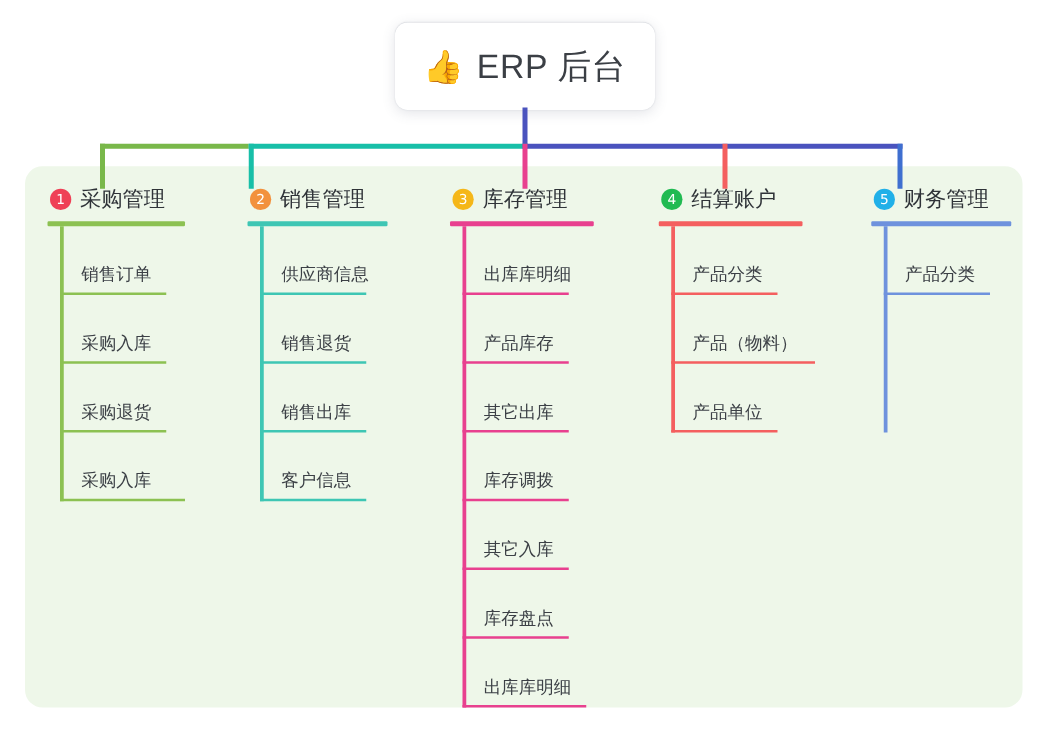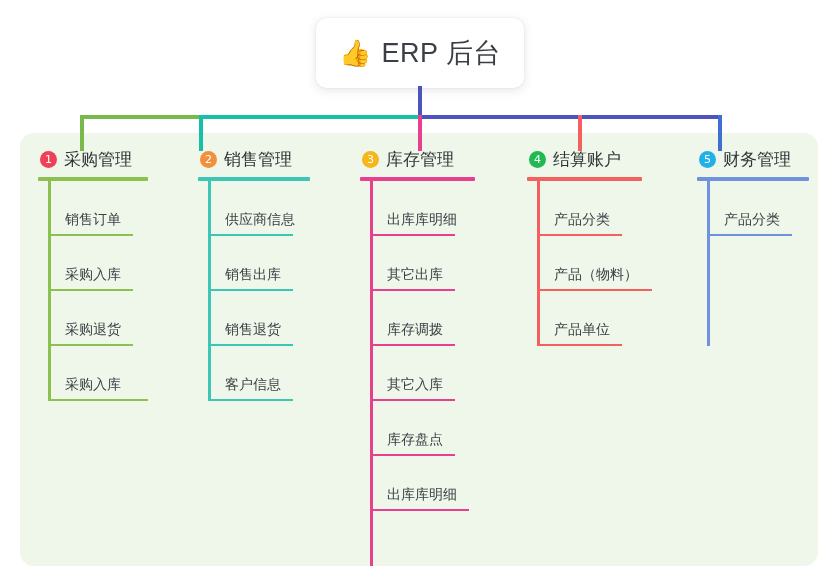--- a/index.html
+++ b/index.html
@@ -201,46 +201,50 @@
           <span class="col-title">销售管理</span>
         </div>
         <div class="col-rule" style="width: 112px; background: rgb(62, 198, 180);"></div>
         <div class="children">
           <div class="spine" style="background: rgb(62, 198, 180); height: 220px;"></div>
           <div class="leaf">
             <span class="leaf-label">供应商信息</span>
             <div class="leaf-rule" style="width: 85px; background: rgb(62, 198, 180);"></div>
           </div>
           <div class="leaf">
+            <span class="leaf-label">销售退货</span>
+            <div class="leaf-rule" style="width: 85px; background: rgb(62, 198, 180);"></div>
+          </div>
+          <div class="leaf">
             <span class="leaf-label">销售出库</span>
             <div class="leaf-rule" style="width: 85px; background: rgb(62, 198, 180);"></div>
           </div>
           <div class="leaf">
-            <span class="leaf-label">销售退货</span>
-            <div class="leaf-rule" style="width: 85px; background: rgb(62, 198, 180);"></div>
-          </div>
-          <div class="leaf">
             <span class="leaf-label">客户信息</span>
             <div class="leaf-rule" style="width: 85px; background: rgb(62, 198, 180);"></div>
           </div>
         </div>
       </div>
       <div class="col" style="left: 360px; width: 115px;">
         <div class="col-head">
           <span class="badge" style="background: rgb(245, 183, 25);">3</span>
           <span class="col-title">库存管理</span>
         </div>
         <div class="col-rule" style="width: 115px; background: rgb(232, 64, 143);"></div>
         <div class="children">
           <div class="spine" style="background: rgb(232, 64, 143); height: 385px;"></div>
           <div class="leaf">
             <span class="leaf-label">出库库明细</span>
             <div class="leaf-rule" style="width: 85px; background: rgb(232, 64, 143);"></div>
           </div>
           <div class="leaf">
+            <span class="leaf-label">产品库存</span>
+            <div class="leaf-rule" style="width: 85px; background: rgb(232, 64, 143);"></div>
+          </div>
+          <div class="leaf">
             <span class="leaf-label">其它出库</span>
             <div class="leaf-rule" style="width: 85px; background: rgb(232, 64, 143);"></div>
           </div>
           <div class="leaf">
             <span class="leaf-label">库存调拨</span>
             <div class="leaf-rule" style="width: 85px; background: rgb(232, 64, 143);"></div>
           </div>
           <div class="leaf">
             <span class="leaf-label">其它入库</span>
             <div class="leaf-rule" style="width: 85px; background: rgb(232, 64, 143);"></div>

